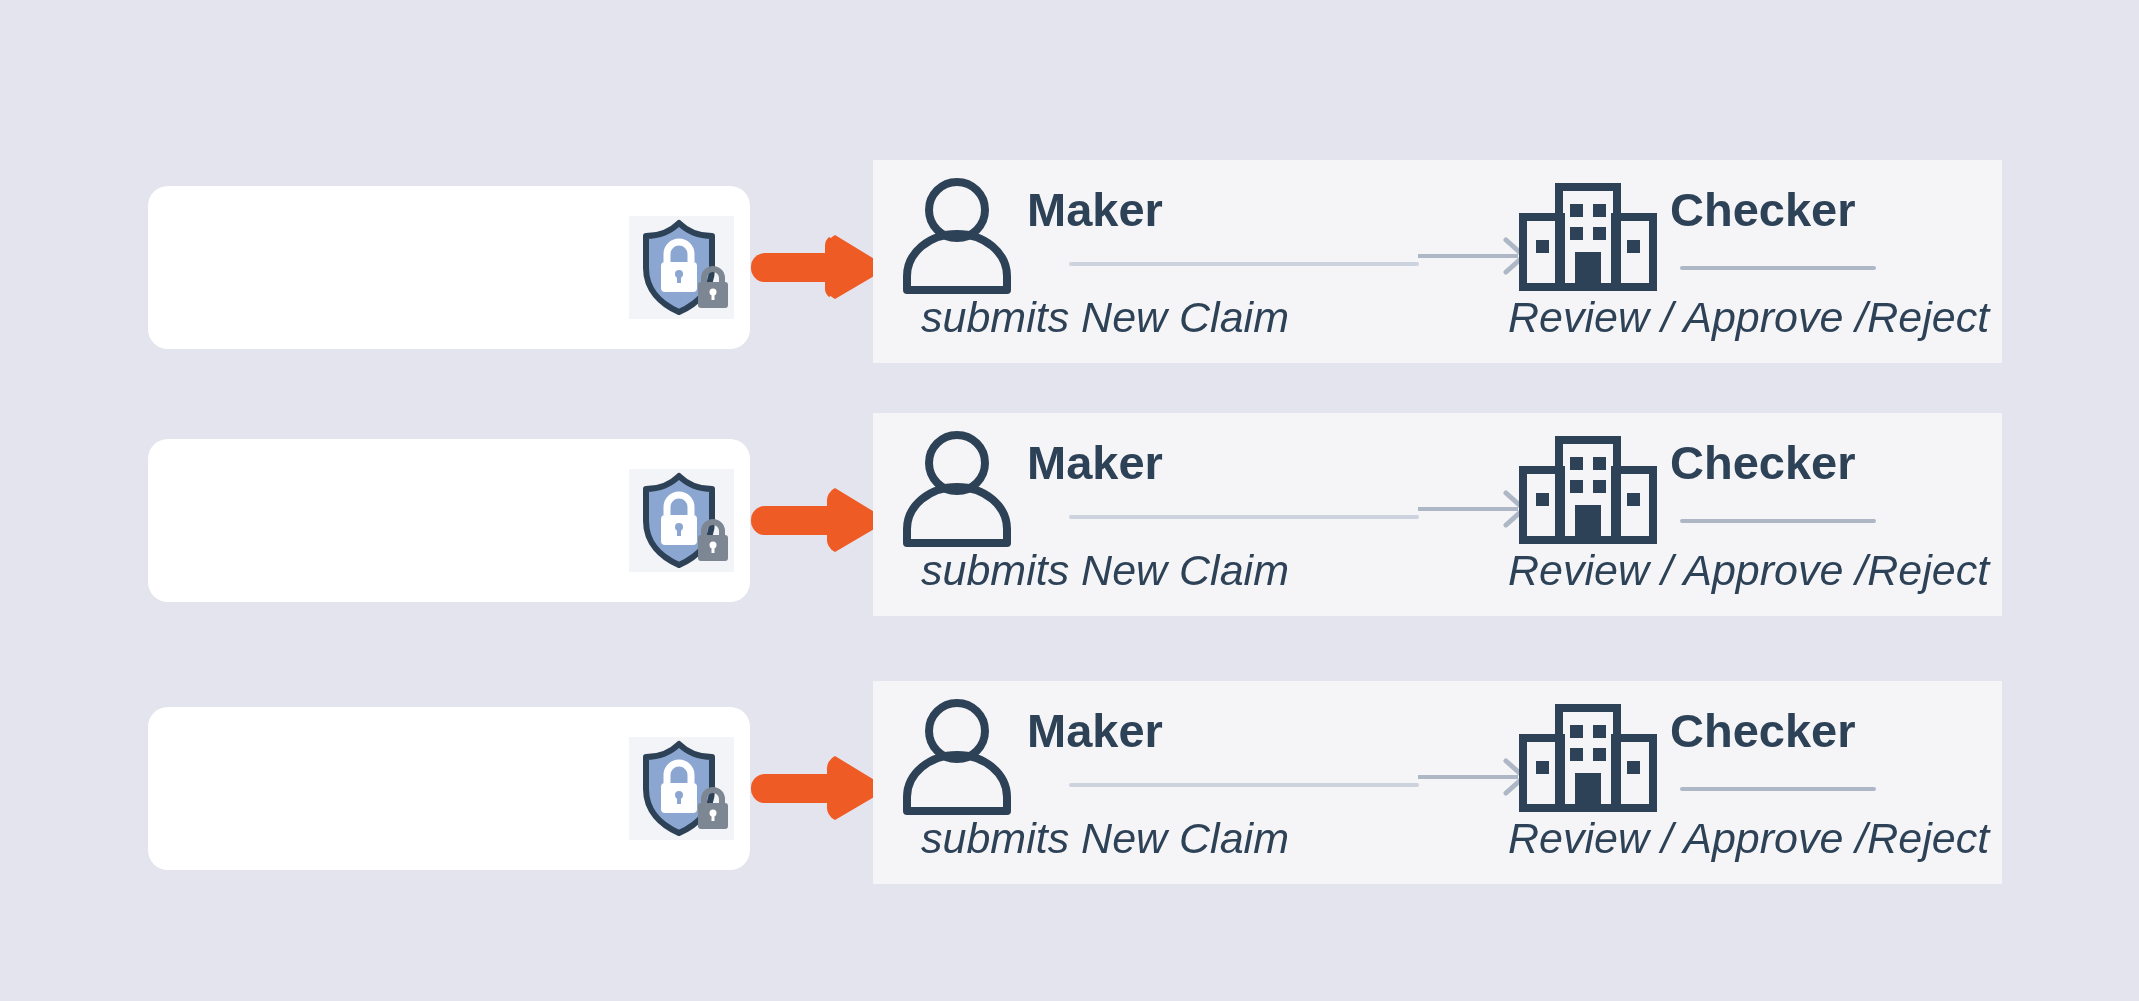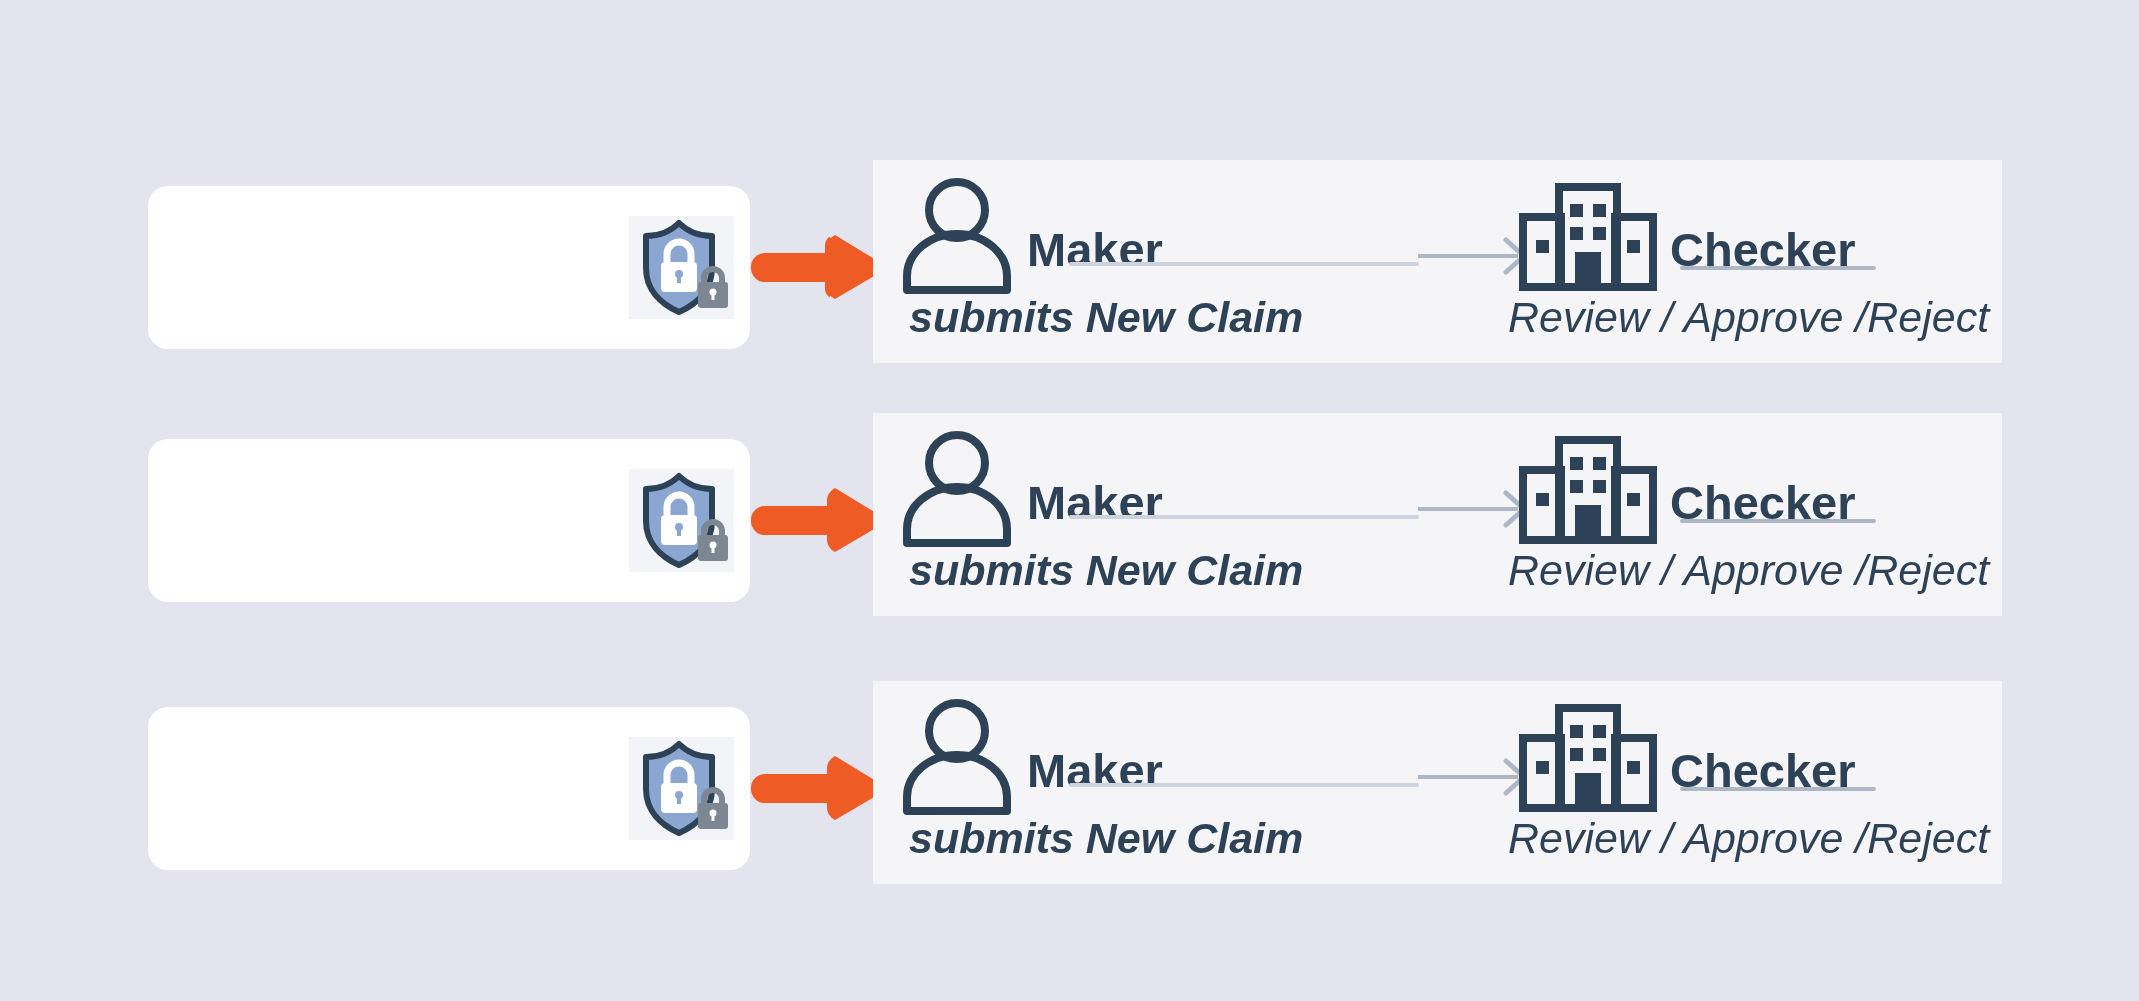--- a/index.html
+++ b/index.html
@@ -81,21 +81,20 @@
   .building-icon{position:absolute;left:0px;top:8px;width:140px;height:110px;}
   .building-icon svg{display:block;width:140px;height:110px;}
 
   .role-name{
     position:absolute;
     font-size:47px;
     font-weight:bold;
     color:#2E4257;
     white-space:nowrap;
     line-height:1;
-    margin-top:40px;
   }
   .maker-block .role-name{left:130px;top:12px;}
   .checker-block .role-name{left:152px;top:12px;}
 
   .role-underline{
     position:absolute;height:4px;border-radius:2px;
   }
   .maker-underline{
     left:172px;top:88px;width:350px;
     background:#CDD3DE;
@@ -106,21 +105,21 @@
   }
 
   .role-sub{
     position:absolute;
     font-size:43px;
     font-style:italic;
     color:#2E4257;
     white-space:nowrap;
     line-height:1;
   }
-  .maker-block .role-sub{left:12px;top:122px;font-weight:bold;}
+  .maker-block .role-sub{left:24px;top:122px;}
   .checker-block .role-sub{left:-10px;top:122px;}
 
   
   .connector{
     position:absolute;left:545px;top:74px;
     width:120px;height:44px;
   }
   .connector svg{display:block;width:120px;height:44px;}
 </style>
 </head>

